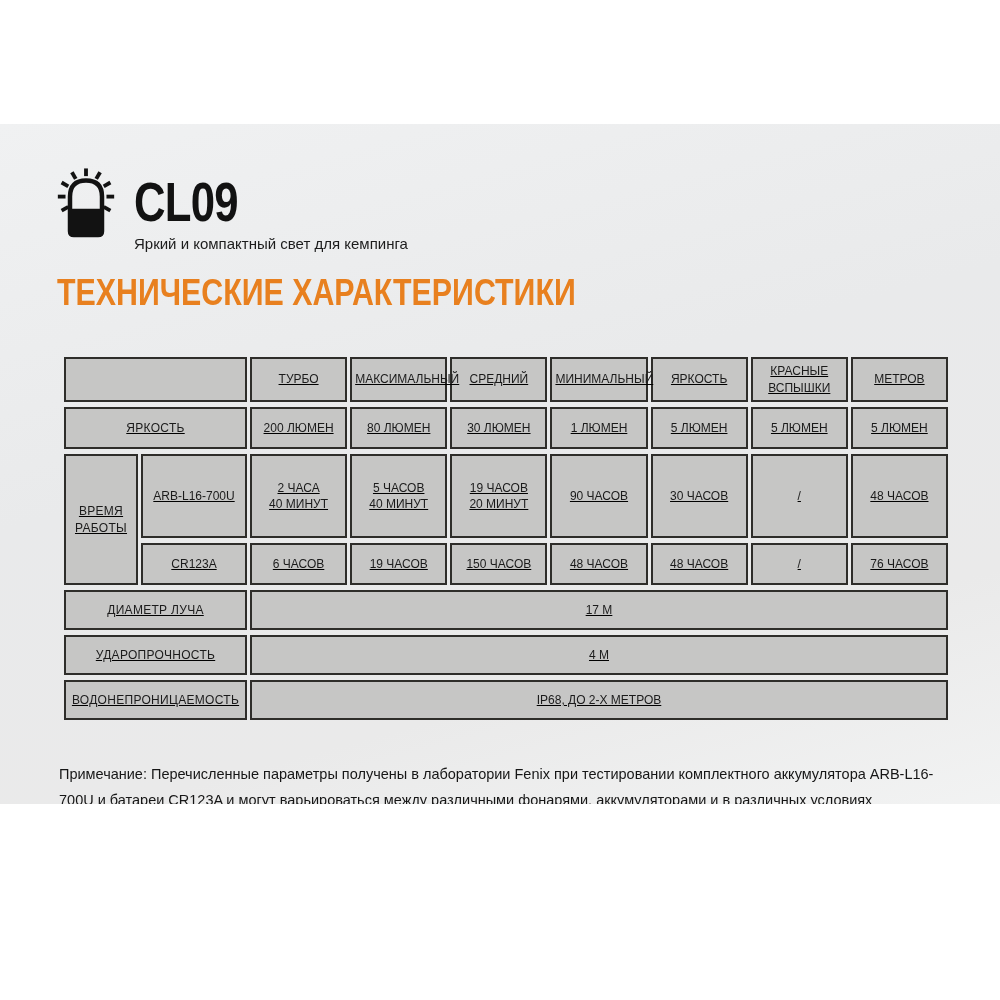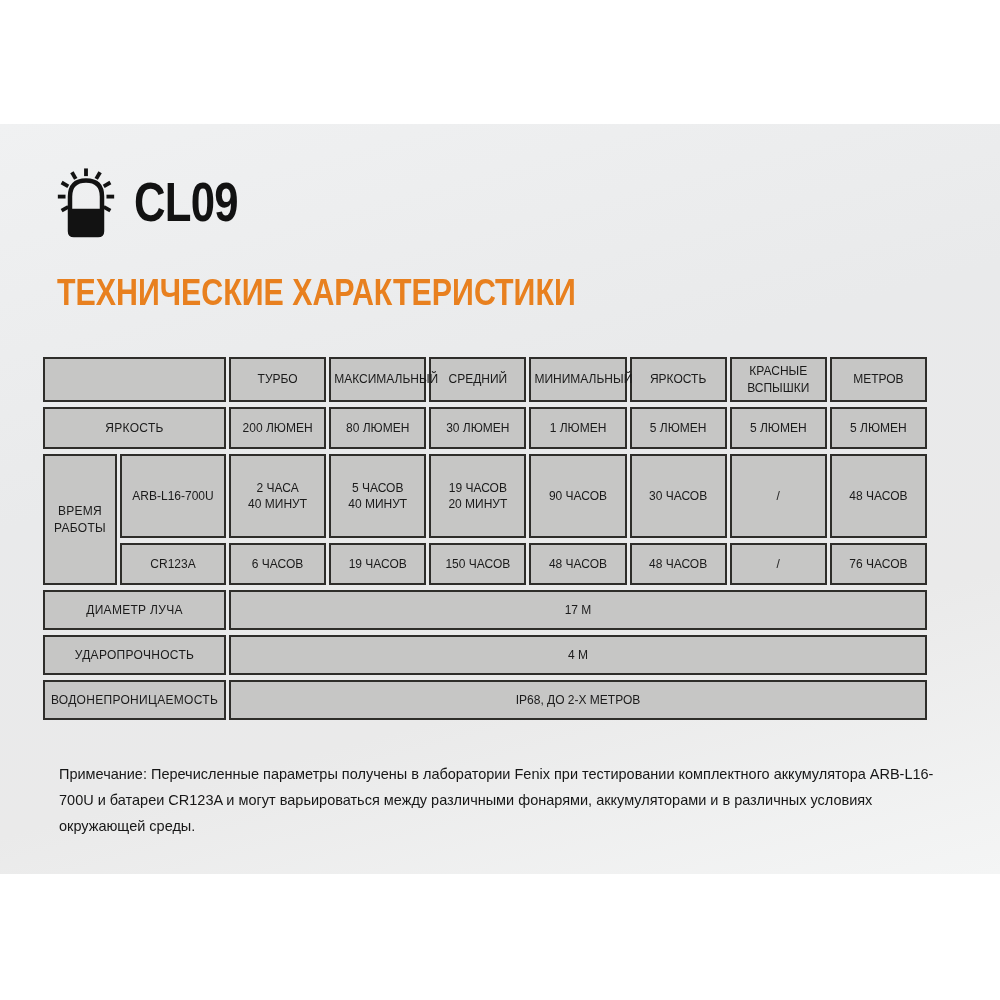--- a/index.html
+++ b/index.html
@@ -1,19 +1,19 @@
 <!DOCTYPE html>
 <html><head>
 <meta charset="utf-8">
 <style>
   * { margin:0; padding:0; box-sizing:border-box; }
   html,body { background:#ffffff; }
   body { font-family: "Liberation Sans", sans-serif; }
   .page {
-    position:relative; width:1000px; height:1000px; background:#ffffff; overflow:hidden;
+    position:relative; width:1000px; height:804px; background:#ffffff; overflow:hidden;
   }
   .panel {
     position:absolute; left:0; top:124px; width:1000px; height:750px;
     background: linear-gradient(165deg, #f0f1f2 0%, #e9eaeb 40%, #eaeaea 70%, #f4f5f5 100%);
   }
   
   .logo-row { position:absolute; left:54px; top:42px; display:flex; align-items:flex-start; }
   .logo-icon { width:64px; height:74px; flex:0 0 auto; }
   .logo-text { margin-left:16px; padding-top:10px; }
   .logo-title {
@@ -21,21 +21,21 @@
     letter-spacing:-1px; transform:scaleX(0.78); transform-origin:left top;
   }
   .logo-subtitle { font-size:15px; color:#1c1c1c; margin-top:7px; }
   
   .section-title {
     position:absolute; left:57px; top:150px;
     font-size:37px; font-weight:700; color:#e8801f; line-height:1;
     transform:scaleX(0.82); transform-origin:left top; white-space:nowrap;
   }
   
-  .spec-table-wrap { position:absolute; left:40px; top:228px; }
+  .spec-table-wrap { position:absolute; left:61px; top:228px;text-decoration:underline; }
   table.spec {
     border-collapse:separate; border-spacing:3px 5px; table-layout:fixed;
     width:890px; color:#1b1b1b;
   }
   table.spec td {
     border:2px solid #2e2d2a; background:#c6c6c5;
     text-align:center; vertical-align:middle;
     font-size:12px; padding:4px 3px; line-height:1.35;
   }
   td.orange { background:#d5813d; border-color:#332515; font-size:11.5px; line-height:1.25; }
@@ -70,20 +70,21 @@
           <line x1="22.3" y1="29" x2="11.9" y2="23"></line>
           <line x1="18" y1="45" x2="6" y2="45"></line>
           <line x1="22.3" y1="61" x2="11.9" y2="67"></line>
           <line x1="77.7" y1="61" x2="88.1" y2="67"></line>
         </g>
         <path d="M25,45 Q25,20 50,20 Q75,20 75,45 L75,99 Q75,105 69,105 L31,105 Q25,105 25,99 Z" fill="none" stroke="#121212" stroke-width="7"></path>
         <path d="M25,64 L75,64 L75,99 Q75,105 69,105 L31,105 Q25,105 25,99 Z" fill="#121212"></path>
       </svg>
       <div class="logo-text">
         <div class="logo-title">CL09</div>
+        <div class="logo-subtitle">Яркий и компактный свет для кемпинга</div>
       </div>
     </div>
 
     <div class="section-title">ТЕХНИЧЕСКИЕ ХАРАКТЕРИСТИКИ</div>
 
     <div class="spec-table-wrap">
       <table class="spec">
         <colgroup>
           <col style="width:74px">
             <col style="width:106px">

